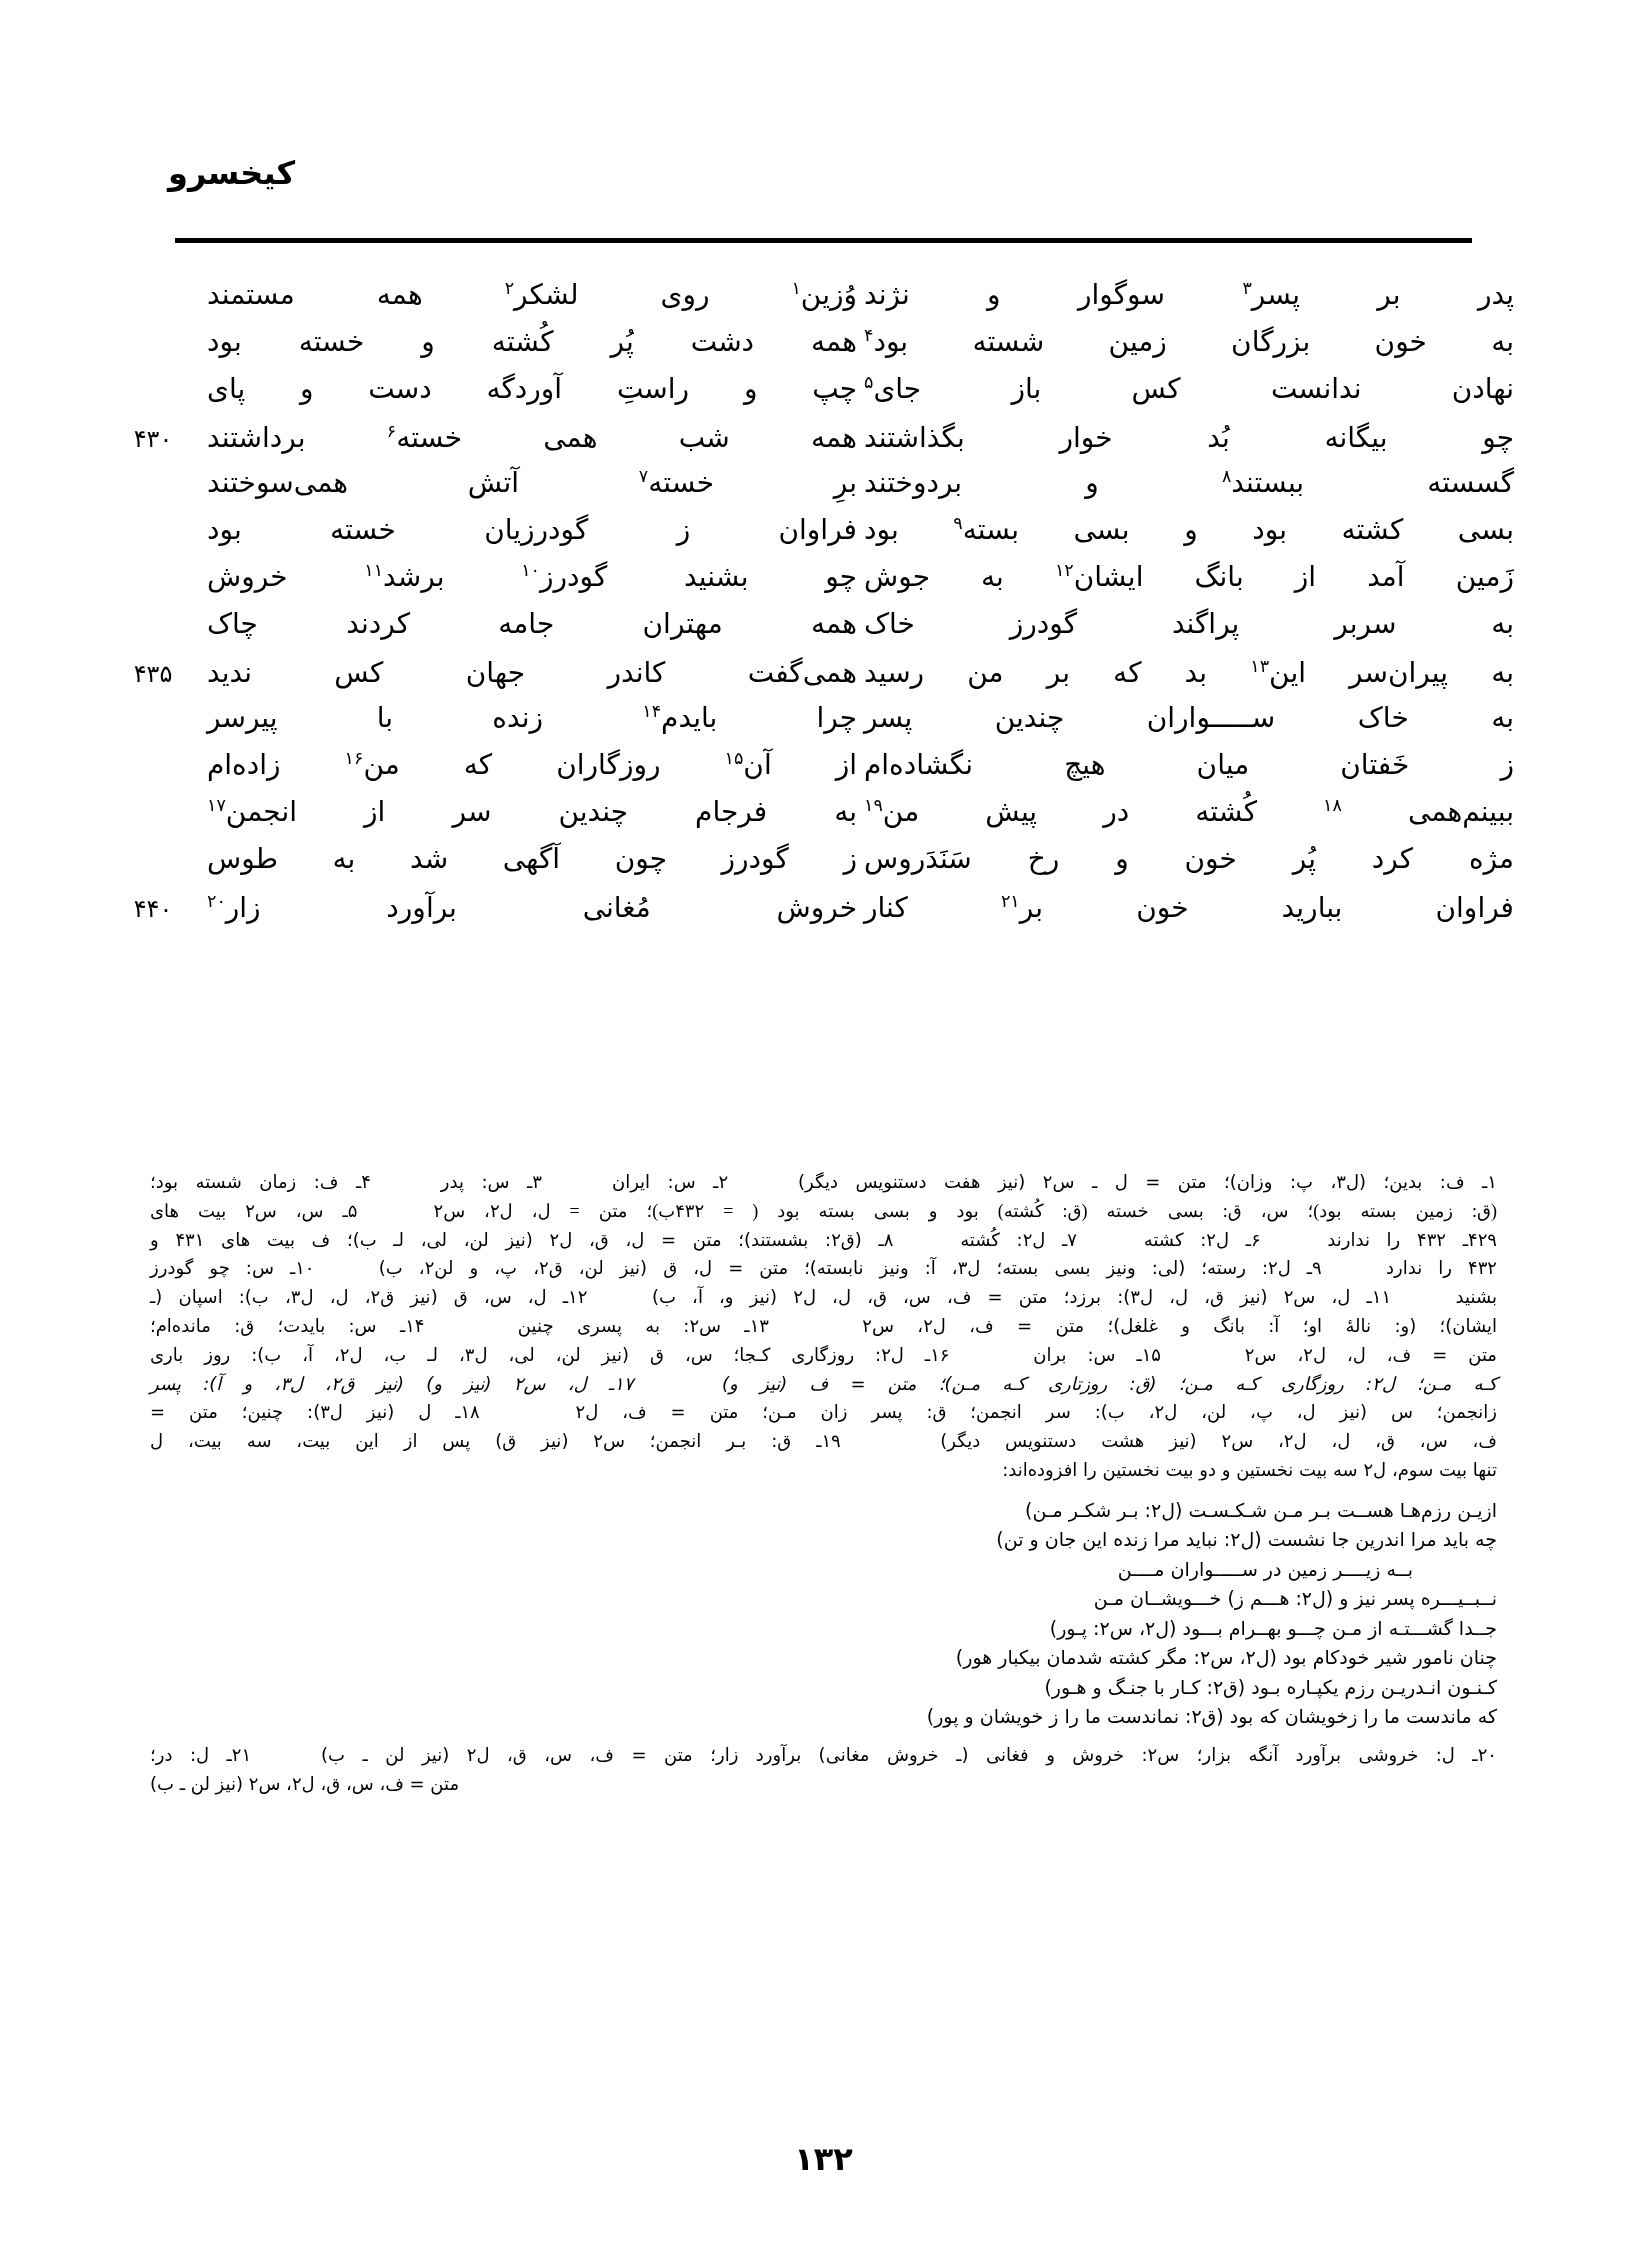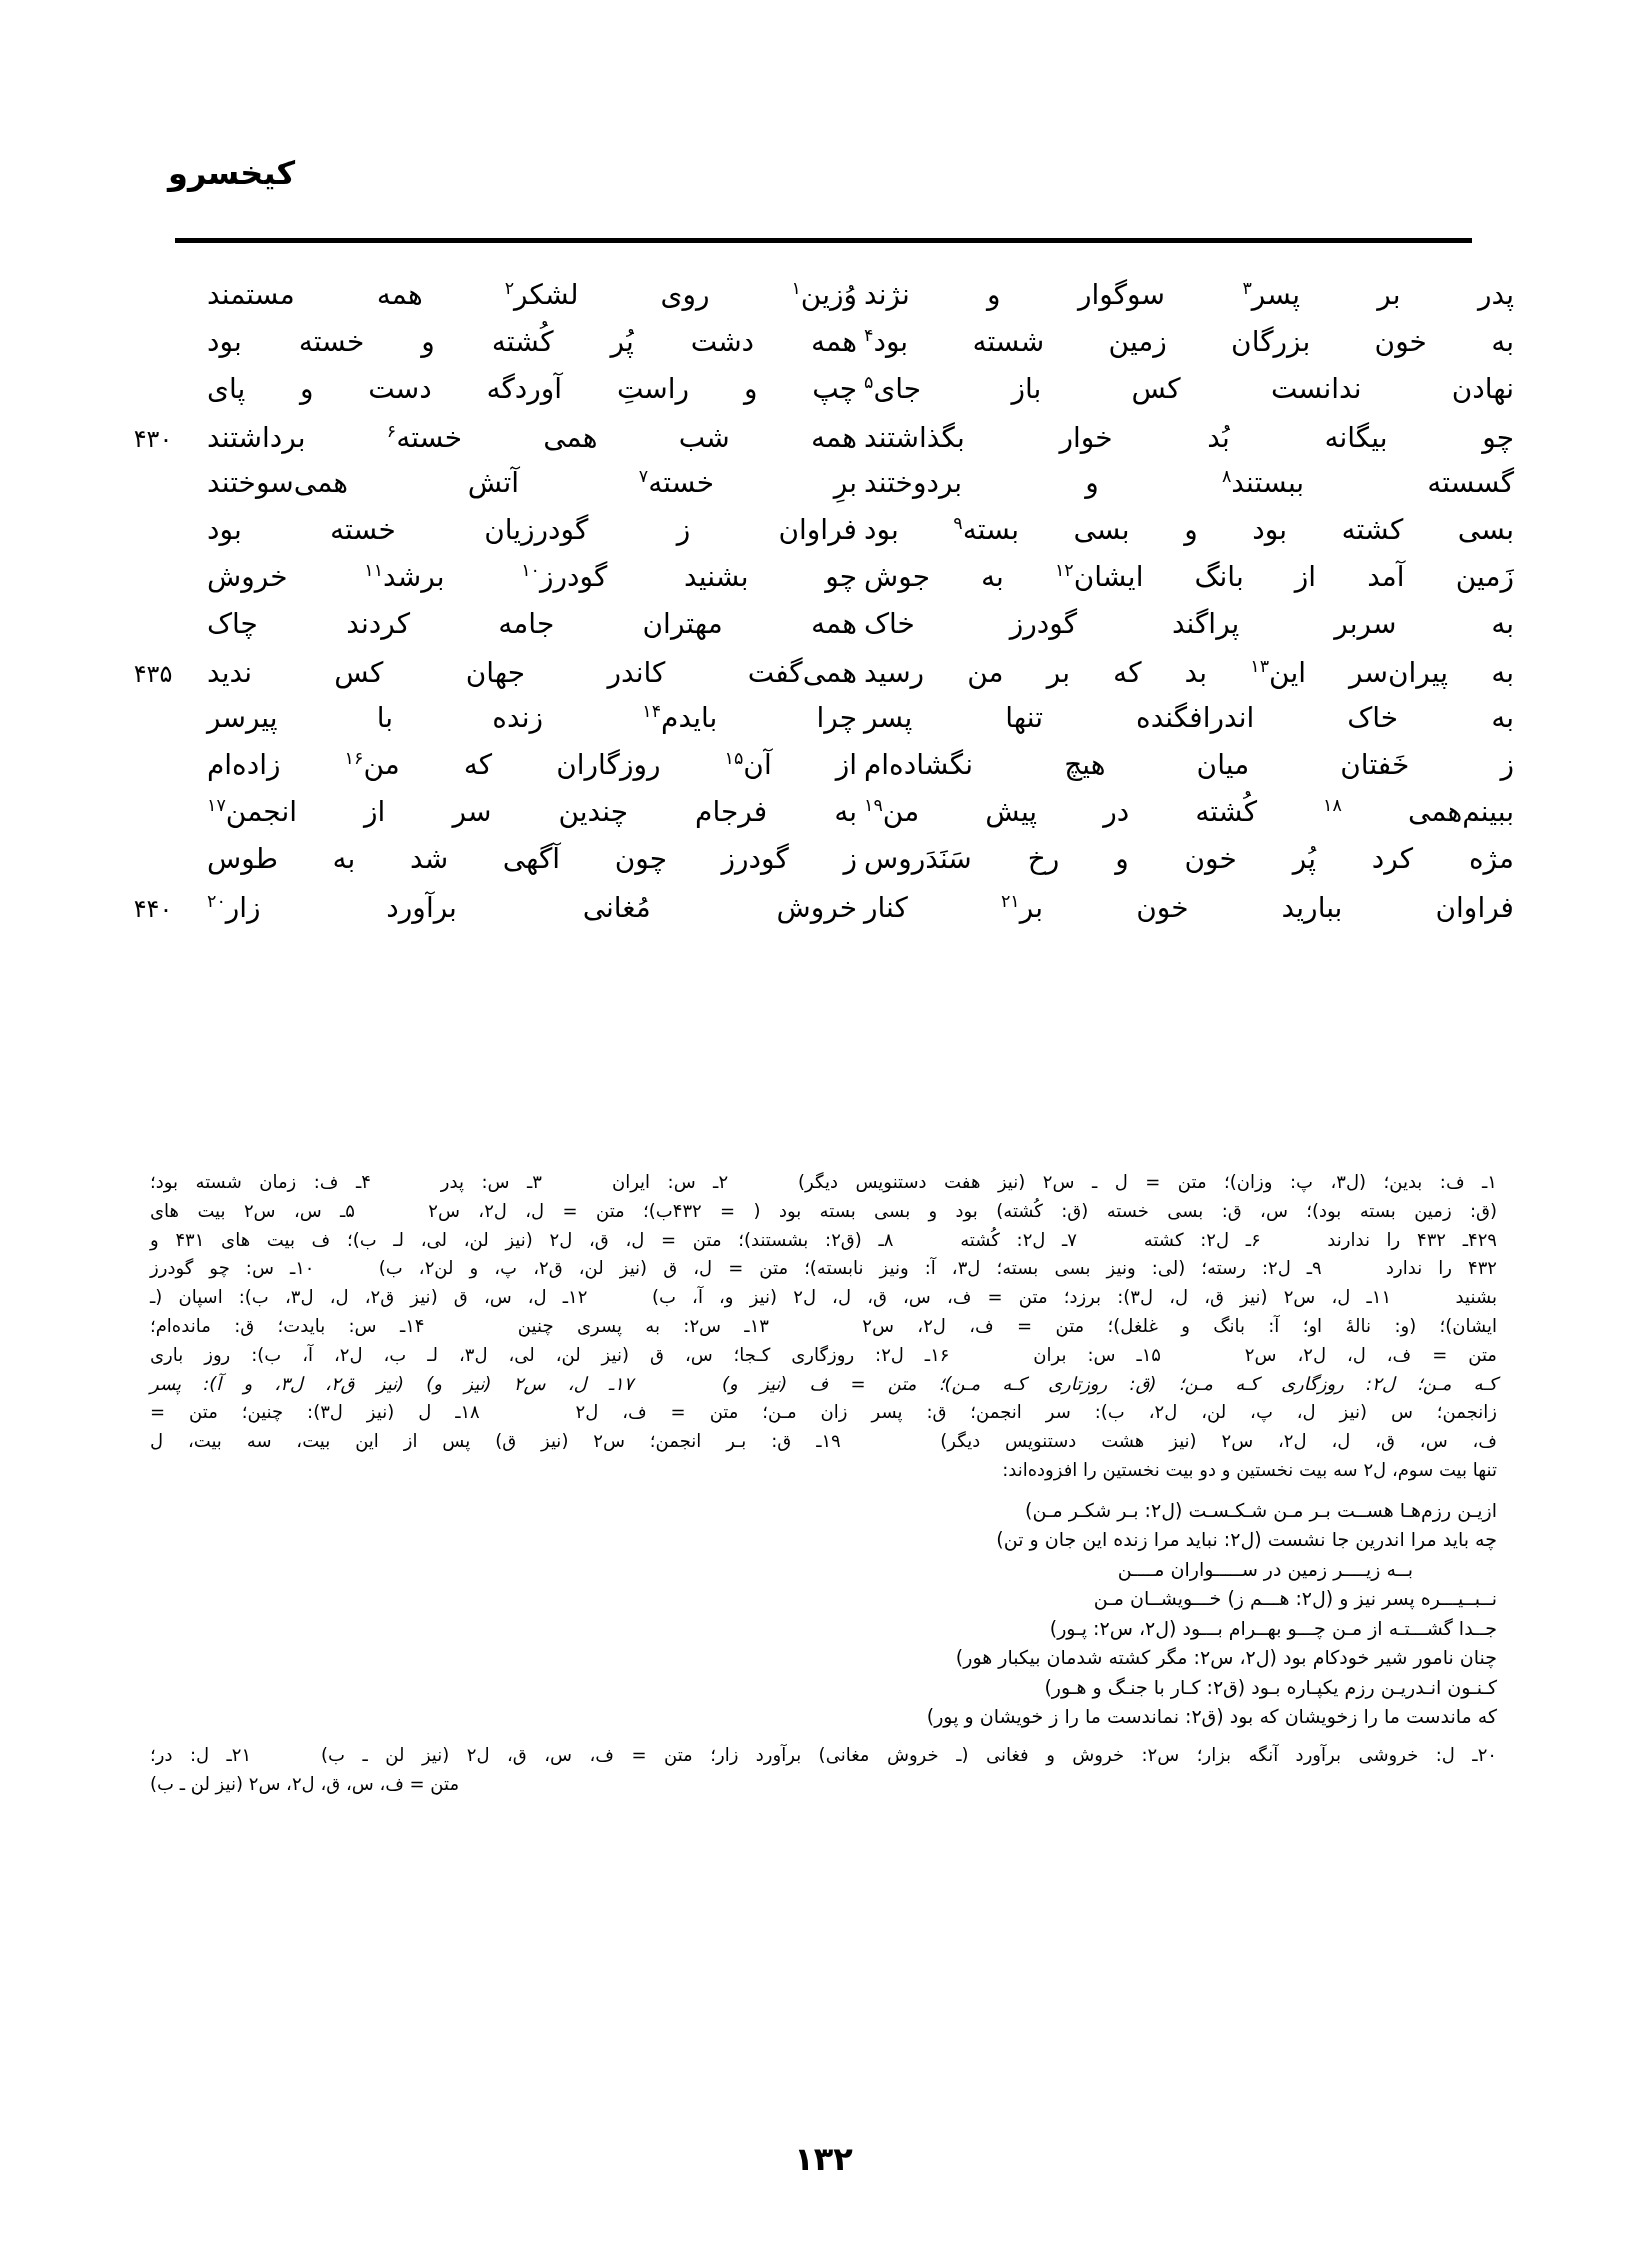--- a/index.html
+++ b/index.html
@@ -189,21 +189,21 @@
         <div class="hemistich second">به سربر پراگند گودرز خاک</div>
         <div class="hemistich first">همه مهتران جامه کردند چاک</div>
         <div class="lineno"></div>
       </div>
       <div class="couplet">
         <div class="hemistich second">به پیران‌سر این<sup class="fn">۱۳</sup> بد که بر من رسید</div>
         <div class="hemistich first">همی‌گفت کاندر جهان کس ندید</div>
         <div class="lineno">۴۳۵</div>
       </div>
       <div class="couplet">
-        <div class="hemistich second">به خاک اندرافگنده تنها پسر</div>
+        <div class="hemistich second">به خاک ســـــواران چندین پسر</div>
         <div class="hemistich first">چرا بایدم<sup class="fn">۱۴</sup> زنده با پیرسر</div>
         <div class="lineno"></div>
       </div>
       <div class="couplet">
         <div class="hemistich second">ز خَفتان میان هیچ نگشاده‌ام</div>
         <div class="hemistich first">از آن<sup class="fn">۱۵</sup> روزگاران که من<sup class="fn">۱۶</sup> زاده‌ام</div>
         <div class="lineno"></div>
       </div>
       <div class="couplet">
         <div class="hemistich second">ببینم‌همی <sup class="fn">۱۸</sup> کُشته در پیش من<sup class="fn">۱۹</sup></div>
@@ -218,21 +218,21 @@
       <div class="couplet">
         <div class="hemistich second">فراوان ببارید خون بر<sup class="fn">۲۱</sup> کنار</div>
         <div class="hemistich first">خروش مُغانی برآورد زار<sup class="fn">۲۰</sup></div>
         <div class="lineno">۴۴۰</div>
       </div>
     </div>
 
   <div class="footnotes">
     <div class="fn-block" id="fn-lines">
         <div style="text-align: justify; text-align-last: justify; white-space: nowrap;">۱ـ ف: بدین؛ (ل۳، پ: وزان)؛ متن = ل ـ س۲ (نیز هفت دستنویس دیگر)&nbsp;&nbsp;&nbsp;&nbsp;۲ـ س: ایران&nbsp;&nbsp;&nbsp;&nbsp;۳ـ س: پدر&nbsp;&nbsp;&nbsp;&nbsp;۴ـ ف: زمان شسته بود؛</div>
-        <div style="text-align: justify; text-align-last: justify; white-space: nowrap;">(ق: زمین بسته بود)؛ س، ق: بسی خسته (ق: کُشته) بود و بسی بسته بود ( = ۴۳۲ب)؛ متن = ل، ل۲، س۲&nbsp;&nbsp;&nbsp;&nbsp;۵ـ س، س۲ بیت های</div>
+        <div style="text-align: justify; text-align-last: justify; white-space: nowrap; font-family: Liberation Serif, serif;">(ق: زمین بسته بود)؛ س، ق: بسی خسته (ق: کُشته) بود و بسی بسته بود ( = ۴۳۲ب)؛ متن = ل، ل۲، س۲&nbsp;&nbsp;&nbsp;&nbsp;۵ـ س، س۲ بیت های</div>
         <div style="text-align: justify; text-align-last: justify; white-space: nowrap;">۴۲۹ـ ۴۳۲ را ندارند&nbsp;&nbsp;&nbsp;&nbsp;۶ـ ل۲: کشته&nbsp;&nbsp;&nbsp;&nbsp;۷ـ ل۲: کُشته&nbsp;&nbsp;&nbsp;&nbsp;۸ـ (ق۲: بشستند)؛ متن = ل، ق، ل۲ (نیز لن، لی، لـ ب)؛ ف بیت های ۴۳۱ و</div>
         <div style="text-align: justify; text-align-last: justify; white-space: nowrap;">۴۳۲ را ندارد&nbsp;&nbsp;&nbsp;&nbsp;۹ـ ل۲: رسته؛ (لی: ونیز بسی بسته؛ ل۳، آ: ونیز نابسته)؛ متن = ل، ق (نیز لن، ق۲، پ، و لن۲، ب)&nbsp;&nbsp;&nbsp;&nbsp;۱۰ـ س: چو گودرز</div>
         <div style="text-align: justify; text-align-last: justify; white-space: nowrap;">بشنید&nbsp;&nbsp;&nbsp;&nbsp;۱۱ـ ل، س۲ (نیز ق، ل، ل۳): برزد؛ متن = ف، س، ق، ل، ل۲ (نیز و، آ، ب)&nbsp;&nbsp;&nbsp;&nbsp;۱۲ـ ل، س، ق (نیز ق۲، ل، ل۳، ب): اسپان (ـ</div>
         <div style="text-align: justify; text-align-last: justify; white-space: nowrap;">ایشان)؛ (و: نالهٔ او؛ آ: بانگ و غلغل)؛ متن = ف، ل۲، س۲&nbsp;&nbsp;&nbsp;&nbsp;۱۳ـ س۲: به پسری چنین&nbsp;&nbsp;&nbsp;&nbsp;۱۴ـ س: بایدت؛ ق: مانده‌ام؛</div>
         <div style="text-align: justify; text-align-last: justify; white-space: nowrap;">متن = ف، ل، ل۲، س۲&nbsp;&nbsp;&nbsp;&nbsp;۱۵ـ س: بران&nbsp;&nbsp;&nbsp;&nbsp;۱۶ـ ل۲: روزگاری کـجا؛ س، ق (نیز لن، لی، ل۳، لـ ب، ل۲، آ، ب): روز باری</div>
         <div style="text-align: justify; text-align-last: justify; white-space: nowrap; font-style: italic;">کـه مـن؛ ل۲: روزگاری کـه مـن؛ (ق: روزتاری کـه مـن)؛ متن = ف (نیز و)&nbsp;&nbsp;&nbsp;&nbsp;۱۷ـ ل، س۲ (نیز و) (نیز ق۲، ل۳، و آ): پسر</div>
         <div style="text-align: justify; text-align-last: justify; white-space: nowrap;">زانجمن؛ س (نیز ل، پ، لن، ل۲، ب): سر انجمن؛ ق: پسر زان مـن؛ متن = ف، ل۲&nbsp;&nbsp;&nbsp;&nbsp;۱۸ـ ل (نیز ل۳): چنین؛ متن =</div>
         <div style="text-align: justify; text-align-last: justify; white-space: nowrap;">ف، س، ق، ل، ل۲، س۲ (نیز هشت دستنویس دیگر)&nbsp;&nbsp;&nbsp;&nbsp;۱۹ـ ق: بـر انجمن؛ س۲ (نیز ق) پس از این بیت، سه بیت، ل</div>
         <div style="text-align: justify; text-align-last: right; white-space: nowrap;">تنها بیت سوم، ل۲ سه بیت نخستین و دو بیت نخستین را افزوده‌اند:</div>
       </div>

